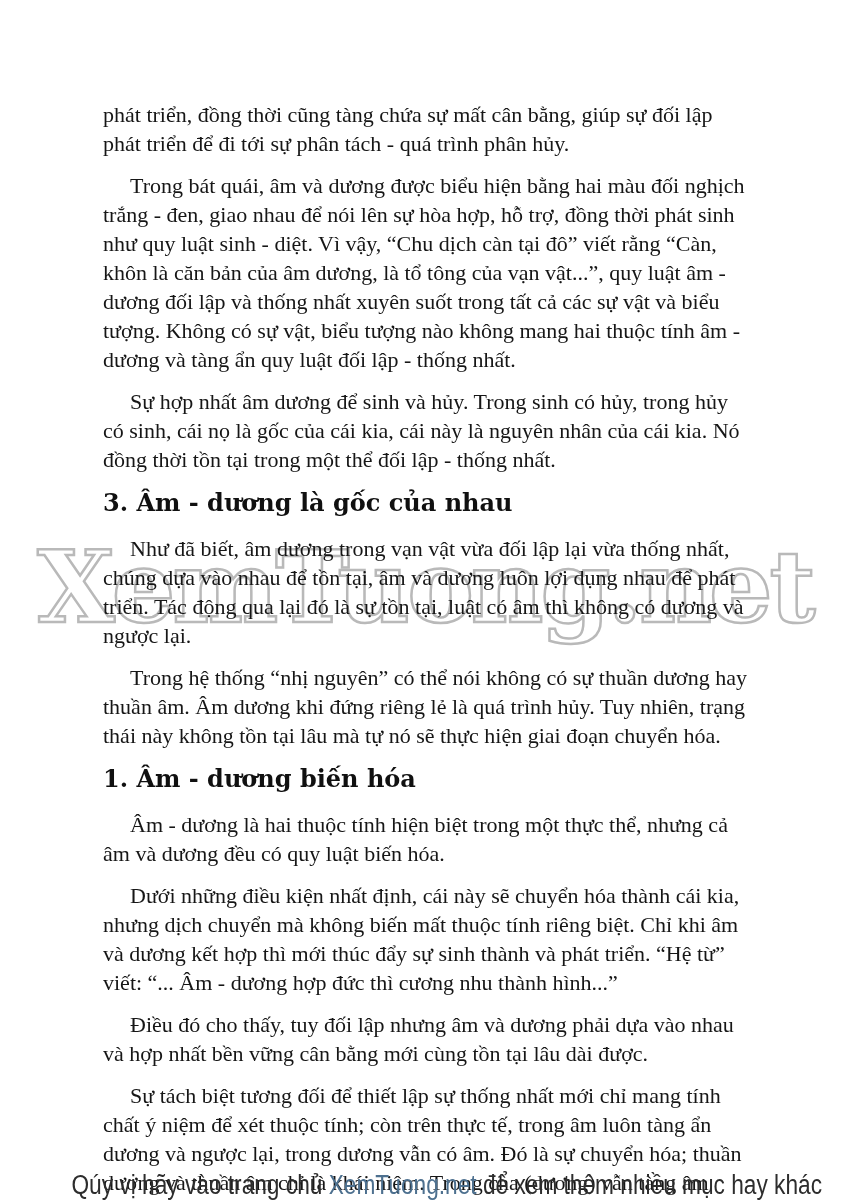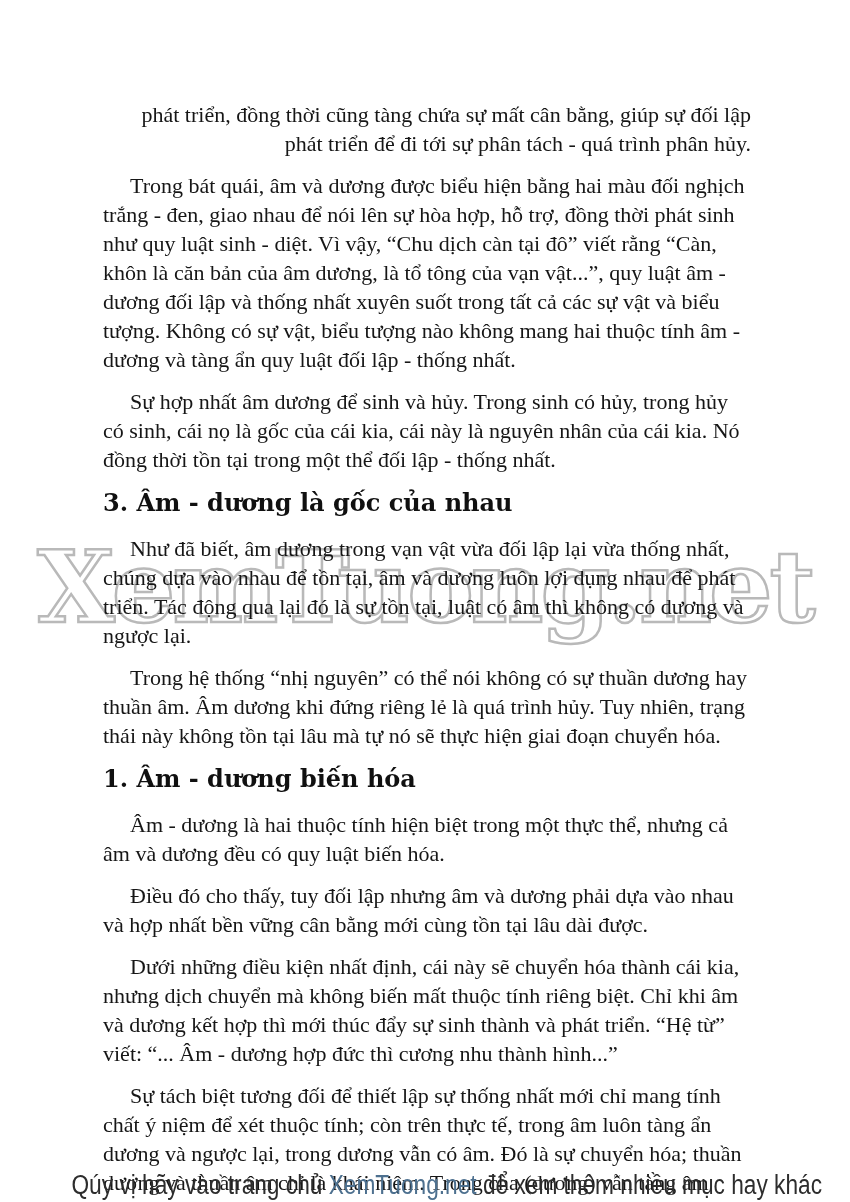--- a/index.html
+++ b/index.html
@@ -44,21 +44,20 @@
     line-height: 29px;
     color: #161616;
     text-align: left;
   }
   .content p {
     margin: 0 0 13px 0;
     text-indent: 27px;
   }
   .content p.continuation {
     text-indent: 0;
-    text-align: right;
   }
   .content h2 {
     font-family: "DejaVu Serif", serif;
     font-size: 24px;
     font-weight: bold;
     color: #101010;
     margin: 12px 0 15px 0;
     line-height: 32px;
   }
   .footer {
@@ -105,23 +104,23 @@
     <h2>3. Âm - dương là gốc của nhau</h2>
 
     <p>Như đã biết, âm dương trong vạn vật vừa đối lập lại vừa thống nhất, chúng dựa vào nhau để tồn tại, âm và dương luôn lợi dụng nhau để phát triển. Tác động qua lại đó là sự tồn tại, luật có âm thì không có dương và ngược lại.</p>
 
     <p>Trong hệ thống “nhị nguyên” có thể nói không có sự thuần dương hay thuần âm. Âm dương khi đứng riêng lẻ là quá trình hủy. Tuy nhiên, trạng thái này không tồn tại lâu mà tự nó sẽ thực hiện giai đoạn chuyển hóa.</p>
 
     <h2>1. Âm - dương biến hóa</h2>
 
     <p>Âm - dương là hai thuộc tính hiện biệt trong một thực thể, nhưng cả âm và dương đều có quy luật biến hóa.</p>
 
+    <p>Dưới những điều kiện nhất định, cái này sẽ chuyển hóa thành cái kia, nhưng dịch chuyển mà không biến mất thuộc tính riêng biệt. Chỉ khi âm và dương kết hợp thì mới thúc đẩy sự sinh thành và phát triển. “Hệ từ” viết: “... Âm - dương hợp đức thì cương nhu thành hình...”</p>
+
     <p>Điều đó cho thấy, tuy đối lập nhưng âm và dương phải dựa vào nhau và hợp nhất bền vững cân bằng mới cùng tồn tại lâu dài được.</p>
-
-    <p>Dưới những điều kiện nhất định, cái này sẽ chuyển hóa thành cái kia, nhưng dịch chuyển mà không biến mất thuộc tính riêng biệt. Chỉ khi âm và dương kết hợp thì mới thúc đẩy sự sinh thành và phát triển. “Hệ từ” viết: “... Âm - dương hợp đức thì cương nhu thành hình...”</p>
 
     <p>Sự tách biệt tương đối để thiết lập sự thống nhất mới chỉ mang tính chất ý niệm để xét thuộc tính; còn trên thực tế, trong âm luôn tàng ẩn dương và ngược lại, trong dương vẫn có âm. Đó là sự chuyển hóa; thuần dương và thuần âm chỉ là khái niệm. Trong cha (dương) vẫn tàng âm</p>
 
   </div>
 
   <div class="footer">
     <span class="condense">
       <span>Qúy vị hãy vào trang chủ </span><a class="home-link">XemTuong.net</a><span> để xem thêm nhiều mục hay khác</span>
     </span>
   </div>

